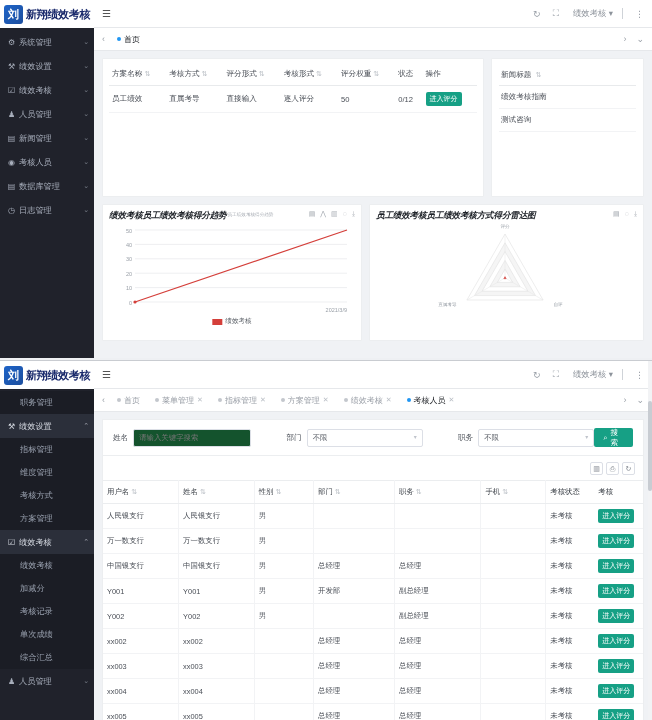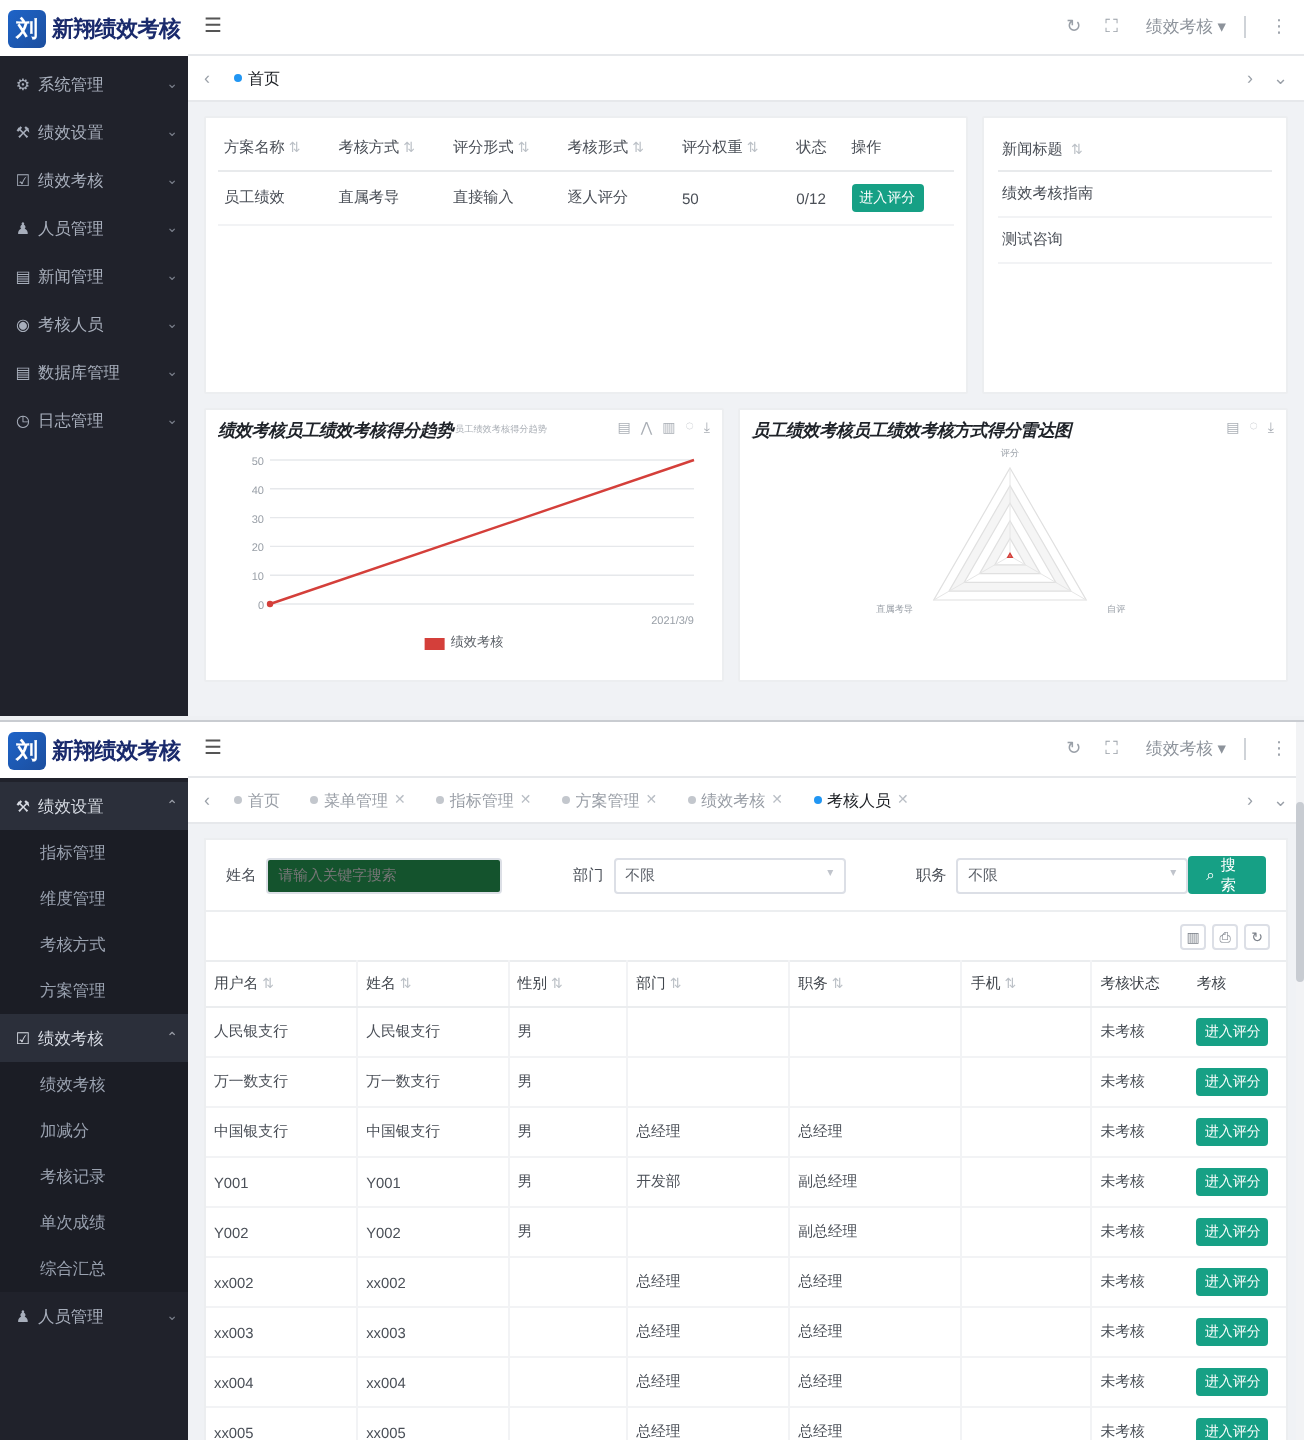--- a/index.html
+++ b/index.html
@@ -357,20 +357,21 @@
 </div>
 
 <div class="window" id="win-bottom">
 
   <div class="sidebar">
     <div class="brand">
       <div class="brand-logo">刘</div>
       <div class="brand-name">新翔绩效考核</div>
     </div>
     <div class="menu" id="bottom-menu">
+        <div class="submenu-item">职务管理</div>
         <div class="menu-item open">
           <span class="menu-ico">⚒</span>
           <span class="menu-label">绩效设置</span>
           <span class="chev">⌃</span>
         </div>
         <div class="submenu-item">指标管理</div>
         <div class="submenu-item">维度管理</div>
         <div class="submenu-item">考核方式</div>
         <div class="submenu-item">方案管理</div>
         <div class="menu-item open">

